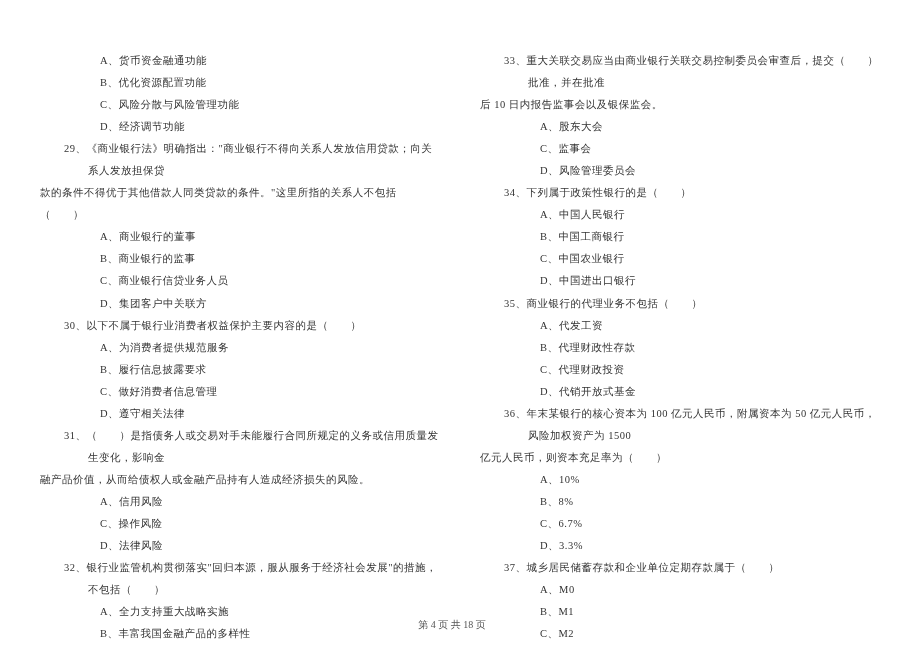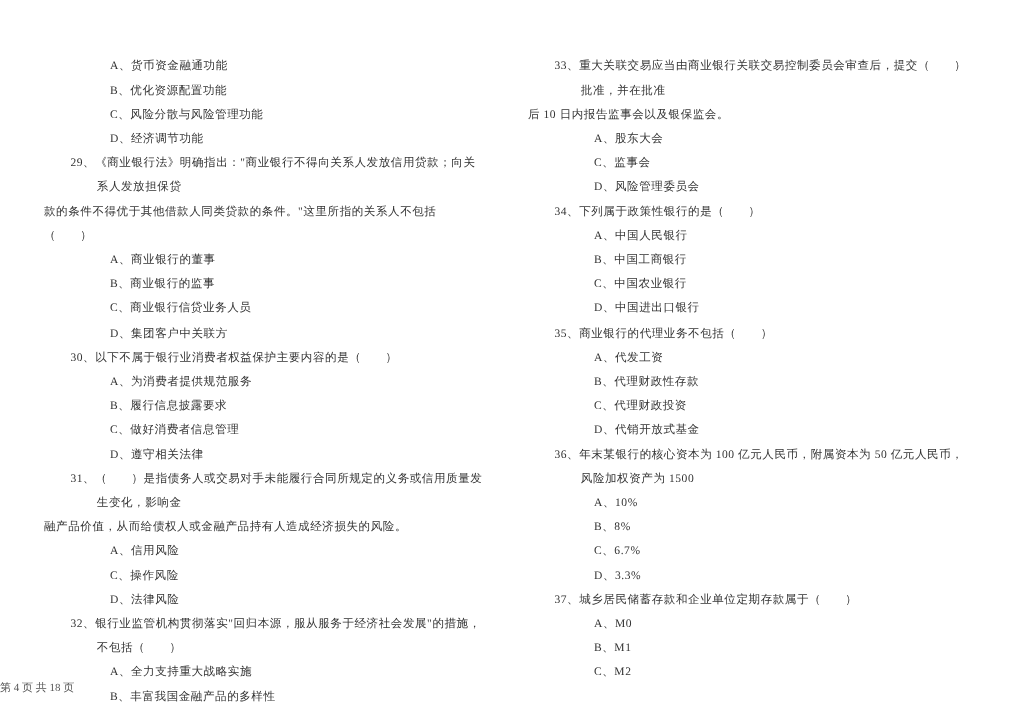--- a/index.html
+++ b/index.html
@@ -41,20 +41,21 @@
     .question-cont {
       padding-left: 0;
       line-height: 2.1;
       letter-spacing: 0.5px;
     }
     .footer {
       position: absolute;
       bottom: 18px;
       left: 0;
       right: 16px;
+      text-align: center;
       font-size: 10px;
       color: #555;
     }
   </style>
 </head>
 <body>
 
 <div class="page">
   <div class="col">
     <div class="option">A、货币资金融通功能</div>
@@ -100,20 +101,21 @@
     <div class="option">C、中国农业银行</div>
     <div class="option">D、中国进出口银行</div>
 
     <div class="question">35、商业银行的代理业务不包括（　　）</div>
     <div class="option">A、代发工资</div>
     <div class="option">B、代理财政性存款</div>
     <div class="option">C、代理财政投资</div>
     <div class="option">D、代销开放式基金</div>
 
     <div class="question">36、年末某银行的核心资本为 100 亿元人民币，附属资本为 50 亿元人民币，风险加权资产为 1500</div>
+    <div class="question-cont">亿元人民币，则资本充足率为（　　）</div>
     <div class="option">A、10%</div>
     <div class="option">B、8%</div>
     <div class="option">C、6.7%</div>
     <div class="option">D、3.3%</div>
 
     <div class="question">37、城乡居民储蓄存款和企业单位定期存款属于（　　）</div>
     <div class="option">A、M0</div>
     <div class="option">B、M1</div>
     <div class="option">C、M2</div>
   </div>

